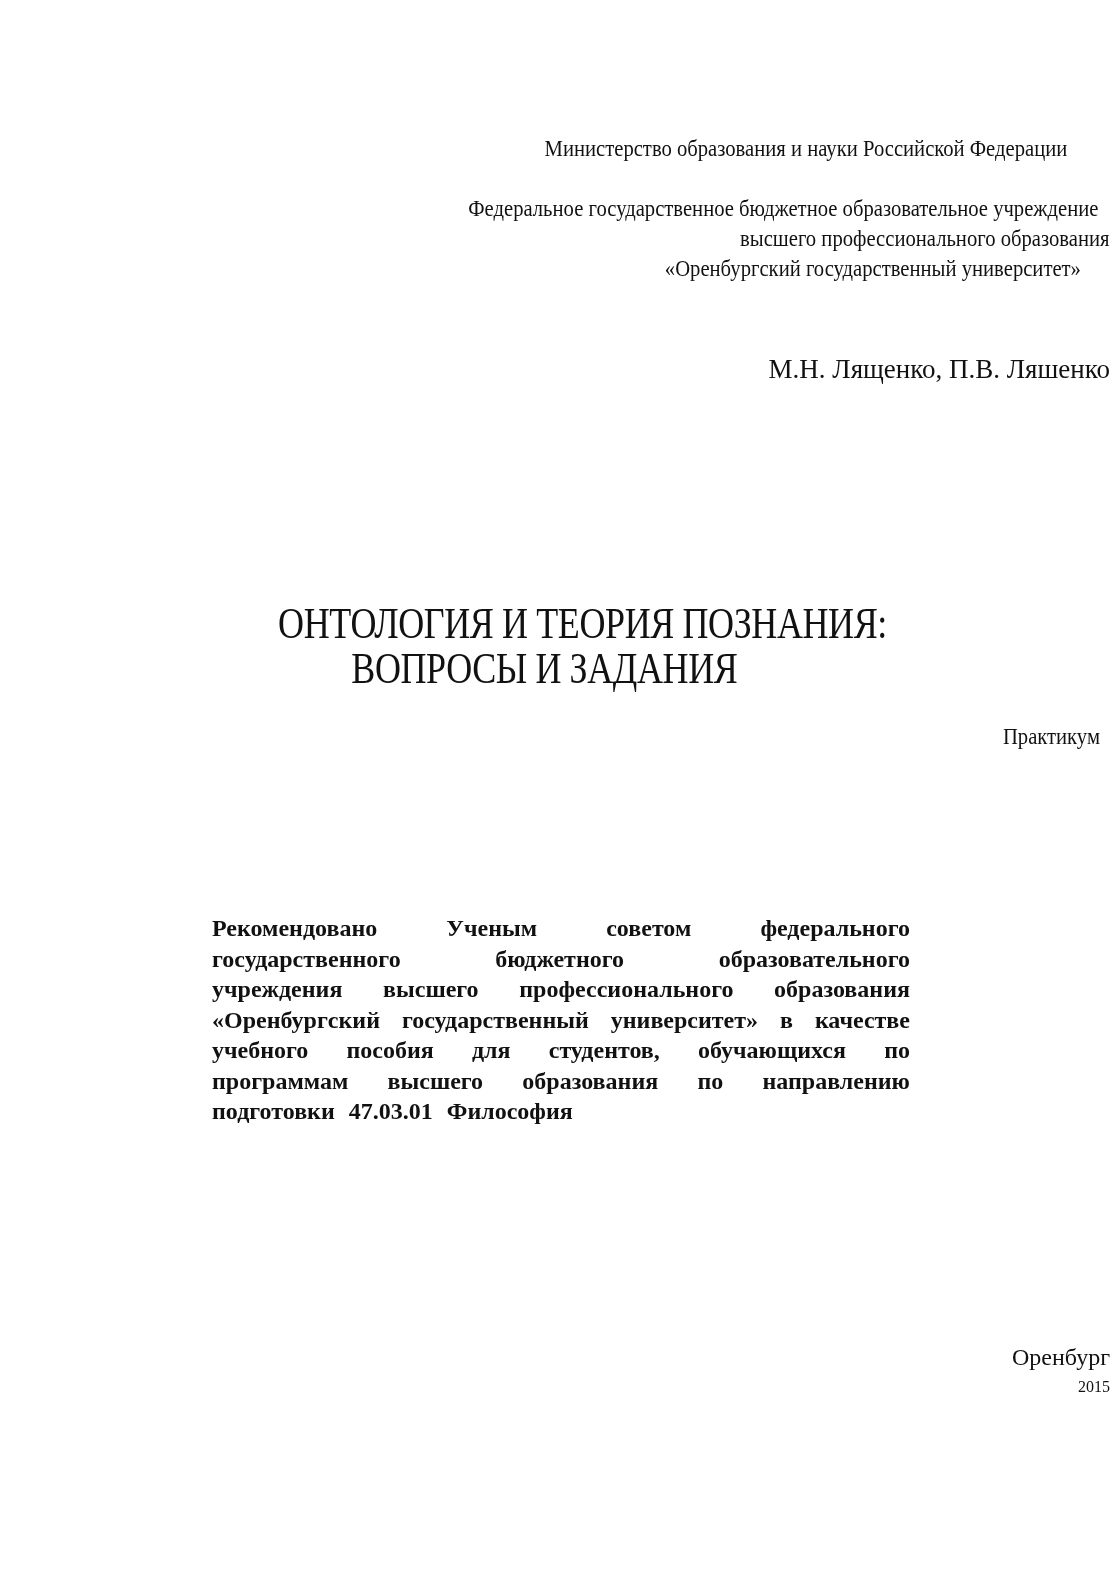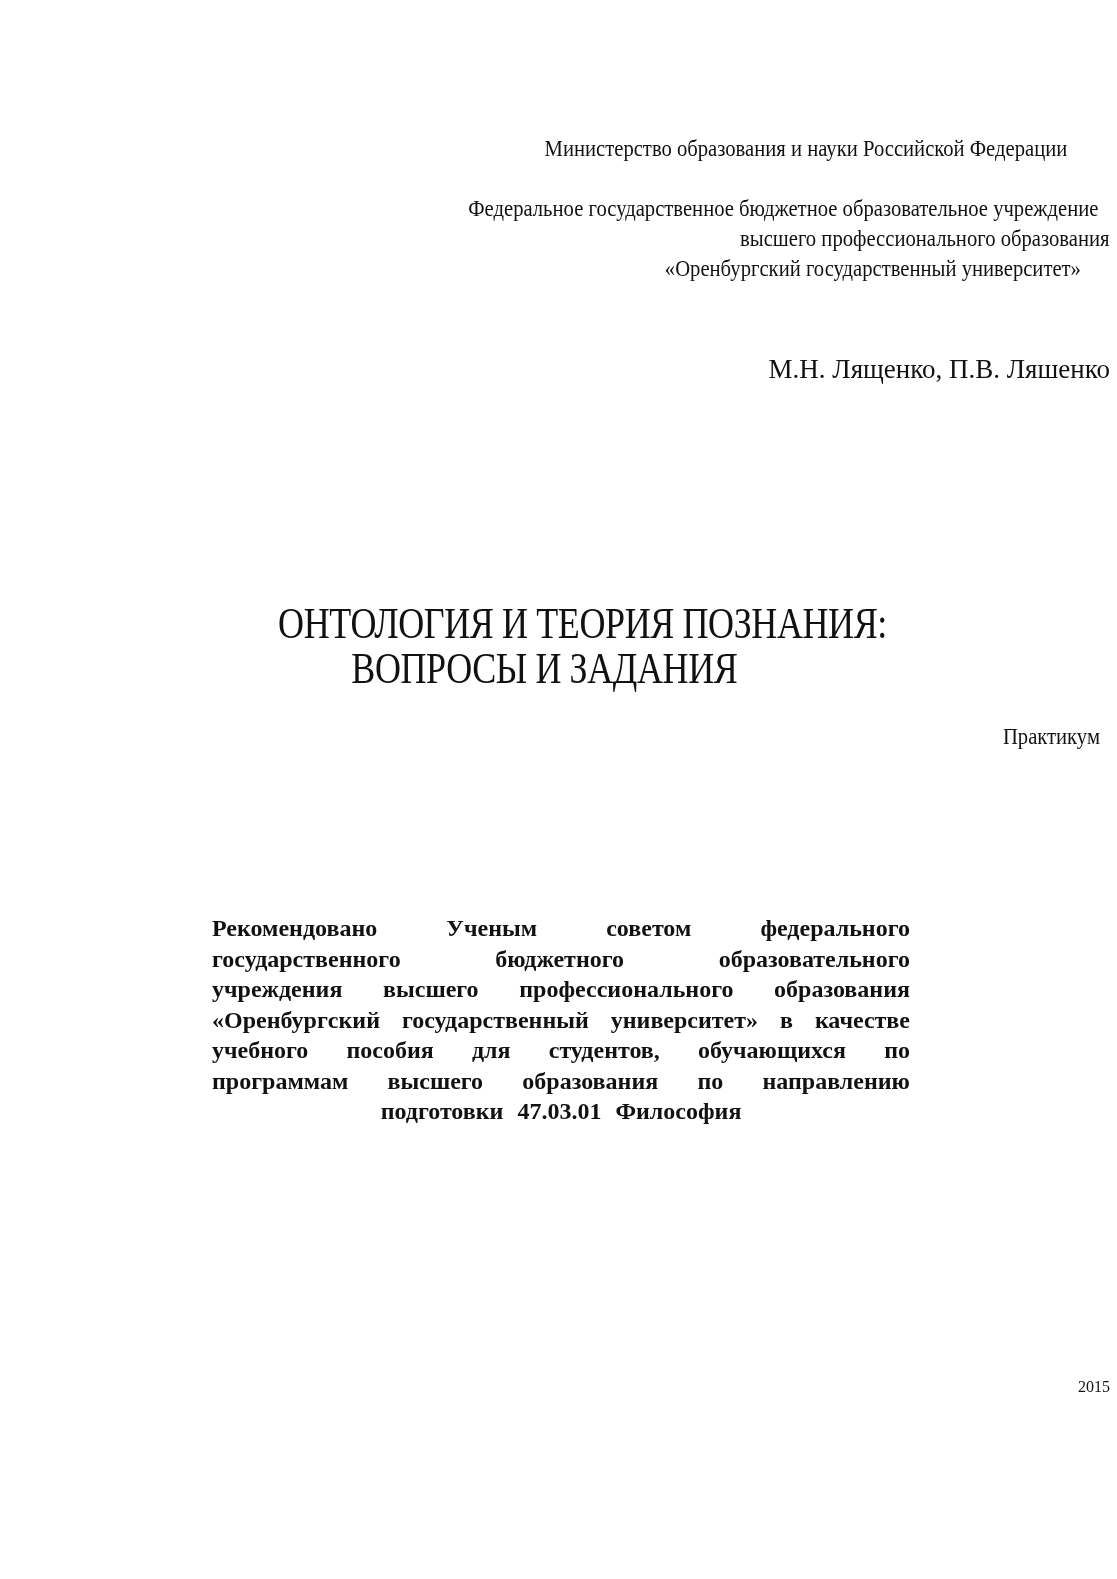--- a/index.html
+++ b/index.html
@@ -72,21 +72,21 @@
       text-align: justify;
       text-align-last: justify;
       white-space: nowrap;
     }
     .rec-line {
       display: flex;
       justify-content: space-between;
       height: 30.5px;
     }
     .rec-line.last {
-      justify-content: center;
+      justify-content: flex-start;
       gap: 14px;
     }
     .w {
       display: inline-block;
     }
 
     #city { left: 0; width: 1110px; top: 1342px; font-size: 24px; }
     #year { left: 0; width: 1110px; top: 1372px; font-size: 16px; }
   </style>
 </head>
@@ -161,15 +161,16 @@
       <span class="w">по</span>
       <span class="w">направлению</span>
     </div>
     <div class="rec-line last">
       <span class="w">подготовки</span>
       <span class="w">47.03.01</span>
       <span class="w">Философия</span>
     </div>
   </div>
 
+  <div class="line" id="city">Оренбург</div>
   <div class="line" id="year">2015</div>
 
 </div>
 
 </body></html>

